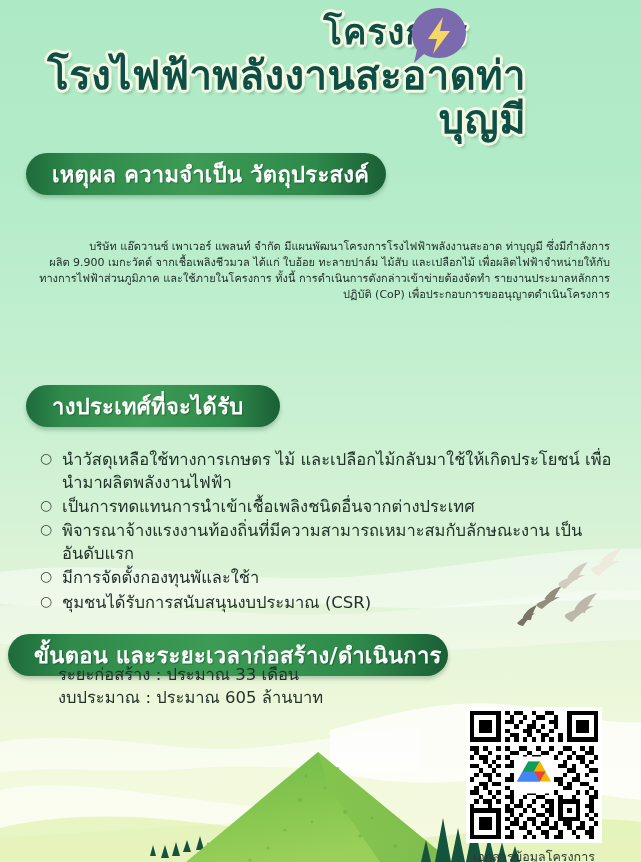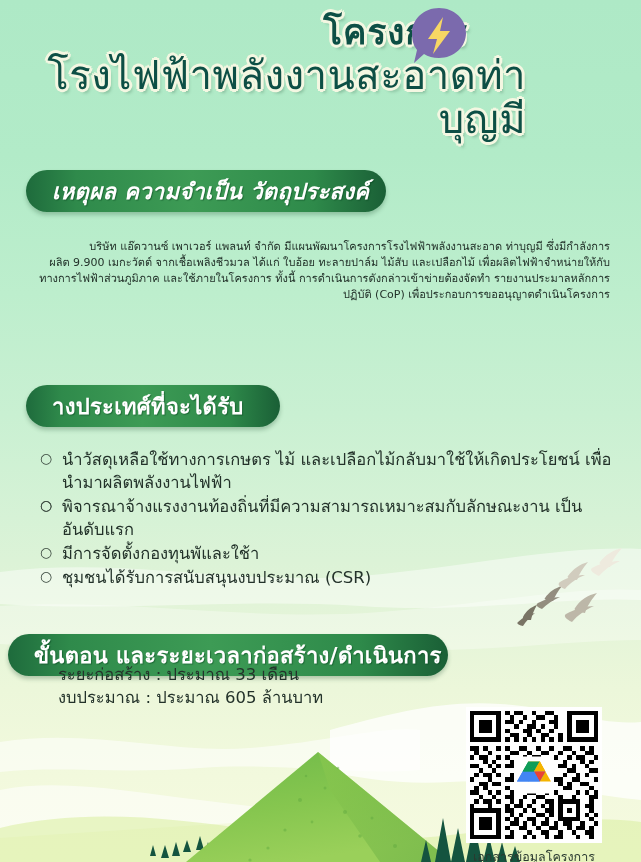--- a/index.html
+++ b/index.html
@@ -48,21 +48,21 @@
       -2px  2px 0 #f4f7e2,  2px  2px 0 #f4f7e2,
       -3px  0   0 #f4f7e2,  3px  0   0 #f4f7e2,
        0   -3px 0 #f4f7e2,  0    3px 0 #f4f7e2,
        3px  4px 3px rgba(60,110,80,0.35);
     margin: 0;
     display: inline-block;
     padding-right: 58px;
   }
   .title-line2 {
     font-size: 40px;
-    font-weight: normal;
+    font-weight: bold;
     color: #0d4f45;
     letter-spacing: 0.5px;
     line-height: 1.1;
     margin: 2px 0 0 12px;
     text-shadow:
       -2px -2px 0 #f4f7e2,  2px -2px 0 #f4f7e2,
       -2px  2px 0 #f4f7e2,  2px  2px 0 #f4f7e2,
       -3px  0   0 #f4f7e2,  3px  0   0 #f4f7e2,
        0   -3px 0 #f4f7e2,  0    3px 0 #f4f7e2,
        3px  4px 3px rgba(60,110,80,0.35);
@@ -91,21 +91,21 @@
   .pill-label {
     color: #ffffff;
     font-size: 22px;
     font-weight: bold;
     padding-left: 26px;
     letter-spacing: 0.3px;
     white-space: nowrap;
     text-shadow: 1px 1px 1px rgba(0,60,25,0.45);
   }
 
-  #pill-1 { left: 26px; top: 170px; width: 360px; font-style: italic; }
+  #pill-1 { left: 26px; top: 153px; width: 360px; }
   #pill-2 { left: 26px; top: 385px; width: 254px; }
   #pill-3 { left: 8px; top: 602px; width: 440px; margin-top: 32px; }
 
   
   .body-para {
     position: absolute;
     left: 32px;
     top: 228px;
     width: 578px;
     font-size: 11px;
@@ -302,20 +302,21 @@
   <div class="pill" id="pill-2">
     <span class="pill-label">างประเทศ์ที่จะได้รับ</span>
   </div>
   <ul class="bullets">
     <li>
       <span class="bullet-mark">○</span>
       <span>นำวัสดุเหลือใช้ทางการเกษตร ไม้ และเปลือกไม้กลับมาใช้ให้เกิดประโยชน์ เพื่อนำมาผลิตพลังงานไฟฟ้า</span>
     </li>
     <li>
       <span class="bullet-mark">○</span>
+      <span>เป็นการทดแทนการนำเข้าเชื้อเพลิงชนิดอื่นจากต่างประเทศ</span>
     </li>
     <li>
       <span class="bullet-mark">○</span>
       <span>พิจารณาจ้างแรงงานท้องถิ่นที่มีความสามารถเหมาะสมกับลักษณะงาน เป็นอันดับแรก</span>
     </li>
     <li>
       <span class="bullet-mark">○</span>
       <span>มีการจัดตั้งกองทุนพัและใช้า</span>
     </li>
     <li>

